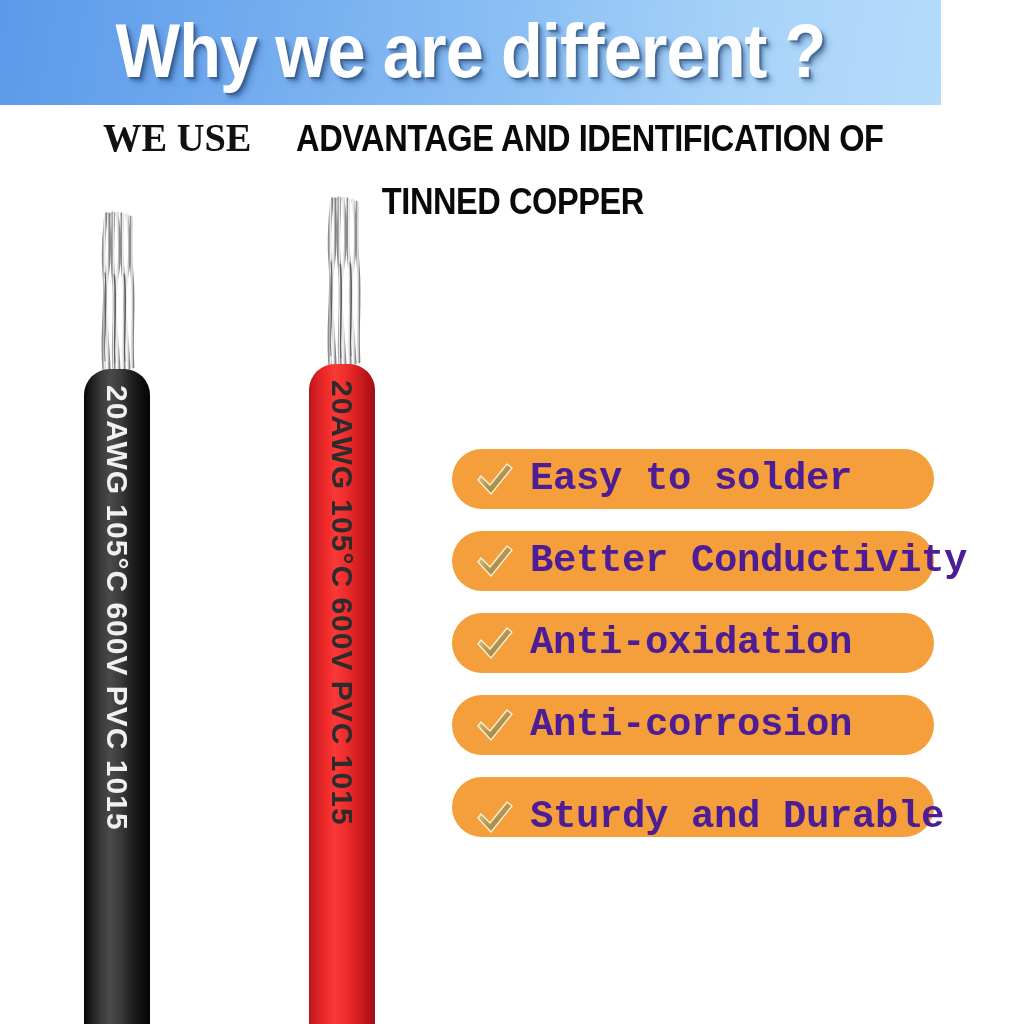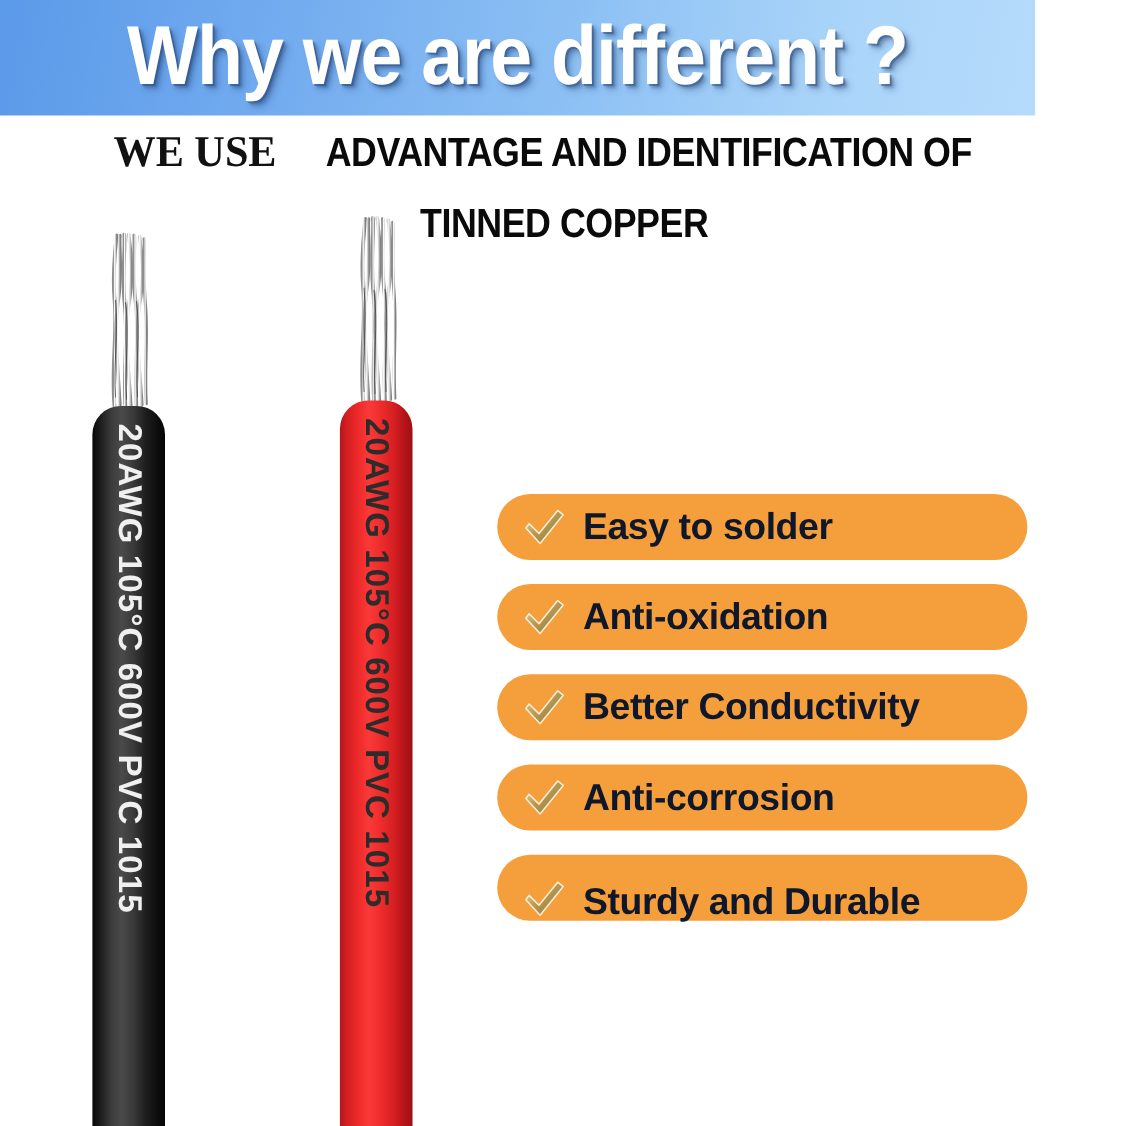--- a/index.html
+++ b/index.html
@@ -168,24 +168,24 @@
   }
   .pill:last-child { margin-bottom: 0; align-items: flex-end; }
   .check-icon {
     flex: 0 0 auto;
     width: 42px;
     height: 40px;
     margin-right: 14px;
     display: block;
   }
   .pill-label {
-    font-family: Liberation Sans, sans-serif;
-    font-weight: bold;
-    font-size: 34px;
-    color: #0f172a;
+    font-family: Liberation Mono, monospace;
+    font-weight: bold;
+    font-size: 39px;
+    color: #4c1d95;
     letter-spacing: -0.4px;
     white-space: nowrap;
     line-height: 1;
   }
 </style>
 </head>
 <body>
 
 <div class="banner">
   <div class="banner-title">Why we are different ?</div>
@@ -277,34 +277,34 @@
       </defs>
       <path d="M4,21 L7,17 L16,26 L33,5 L38,9 L17,35 Z" fill="url(#ck1)" stroke="#f6efd6" stroke-width="1.4" stroke-linejoin="round"></path>
     </svg>
     <span class="pill-label">Easy to solder</span>
   </div>
 
   <div class="pill">
     <svg class="check-icon" viewBox="0 0 42 40">
       <path d="M4,21 L7,17 L16,26 L33,5 L38,9 L17,35 Z" fill="url(#ck1)" stroke="#f6efd6" stroke-width="1.4" stroke-linejoin="round"></path>
     </svg>
+    <span class="pill-label">Better Conductivity</span>
+  </div>
+
+  <div class="pill">
+    <svg class="check-icon" viewBox="0 0 42 40">
+      <path d="M4,21 L7,17 L16,26 L33,5 L38,9 L17,35 Z" fill="url(#ck1)" stroke="#f6efd6" stroke-width="1.4" stroke-linejoin="round"></path>
+    </svg>
     <span class="pill-label">Anti-oxidation</span>
   </div>
 
   <div class="pill">
     <svg class="check-icon" viewBox="0 0 42 40">
       <path d="M4,21 L7,17 L16,26 L33,5 L38,9 L17,35 Z" fill="url(#ck1)" stroke="#f6efd6" stroke-width="1.4" stroke-linejoin="round"></path>
     </svg>
-    <span class="pill-label">Better Conductivity</span>
-  </div>
-
-  <div class="pill">
-    <svg class="check-icon" viewBox="0 0 42 40">
-      <path d="M4,21 L7,17 L16,26 L33,5 L38,9 L17,35 Z" fill="url(#ck1)" stroke="#f6efd6" stroke-width="1.4" stroke-linejoin="round"></path>
-    </svg>
     <span class="pill-label">Anti-corrosion</span>
   </div>
 
   <div class="pill">
     <svg class="check-icon" viewBox="0 0 42 40">
       <path d="M4,21 L7,17 L16,26 L33,5 L38,9 L17,35 Z" fill="url(#ck1)" stroke="#f6efd6" stroke-width="1.4" stroke-linejoin="round"></path>
     </svg>
     <span class="pill-label">Sturdy and Durable</span>
   </div>
 

